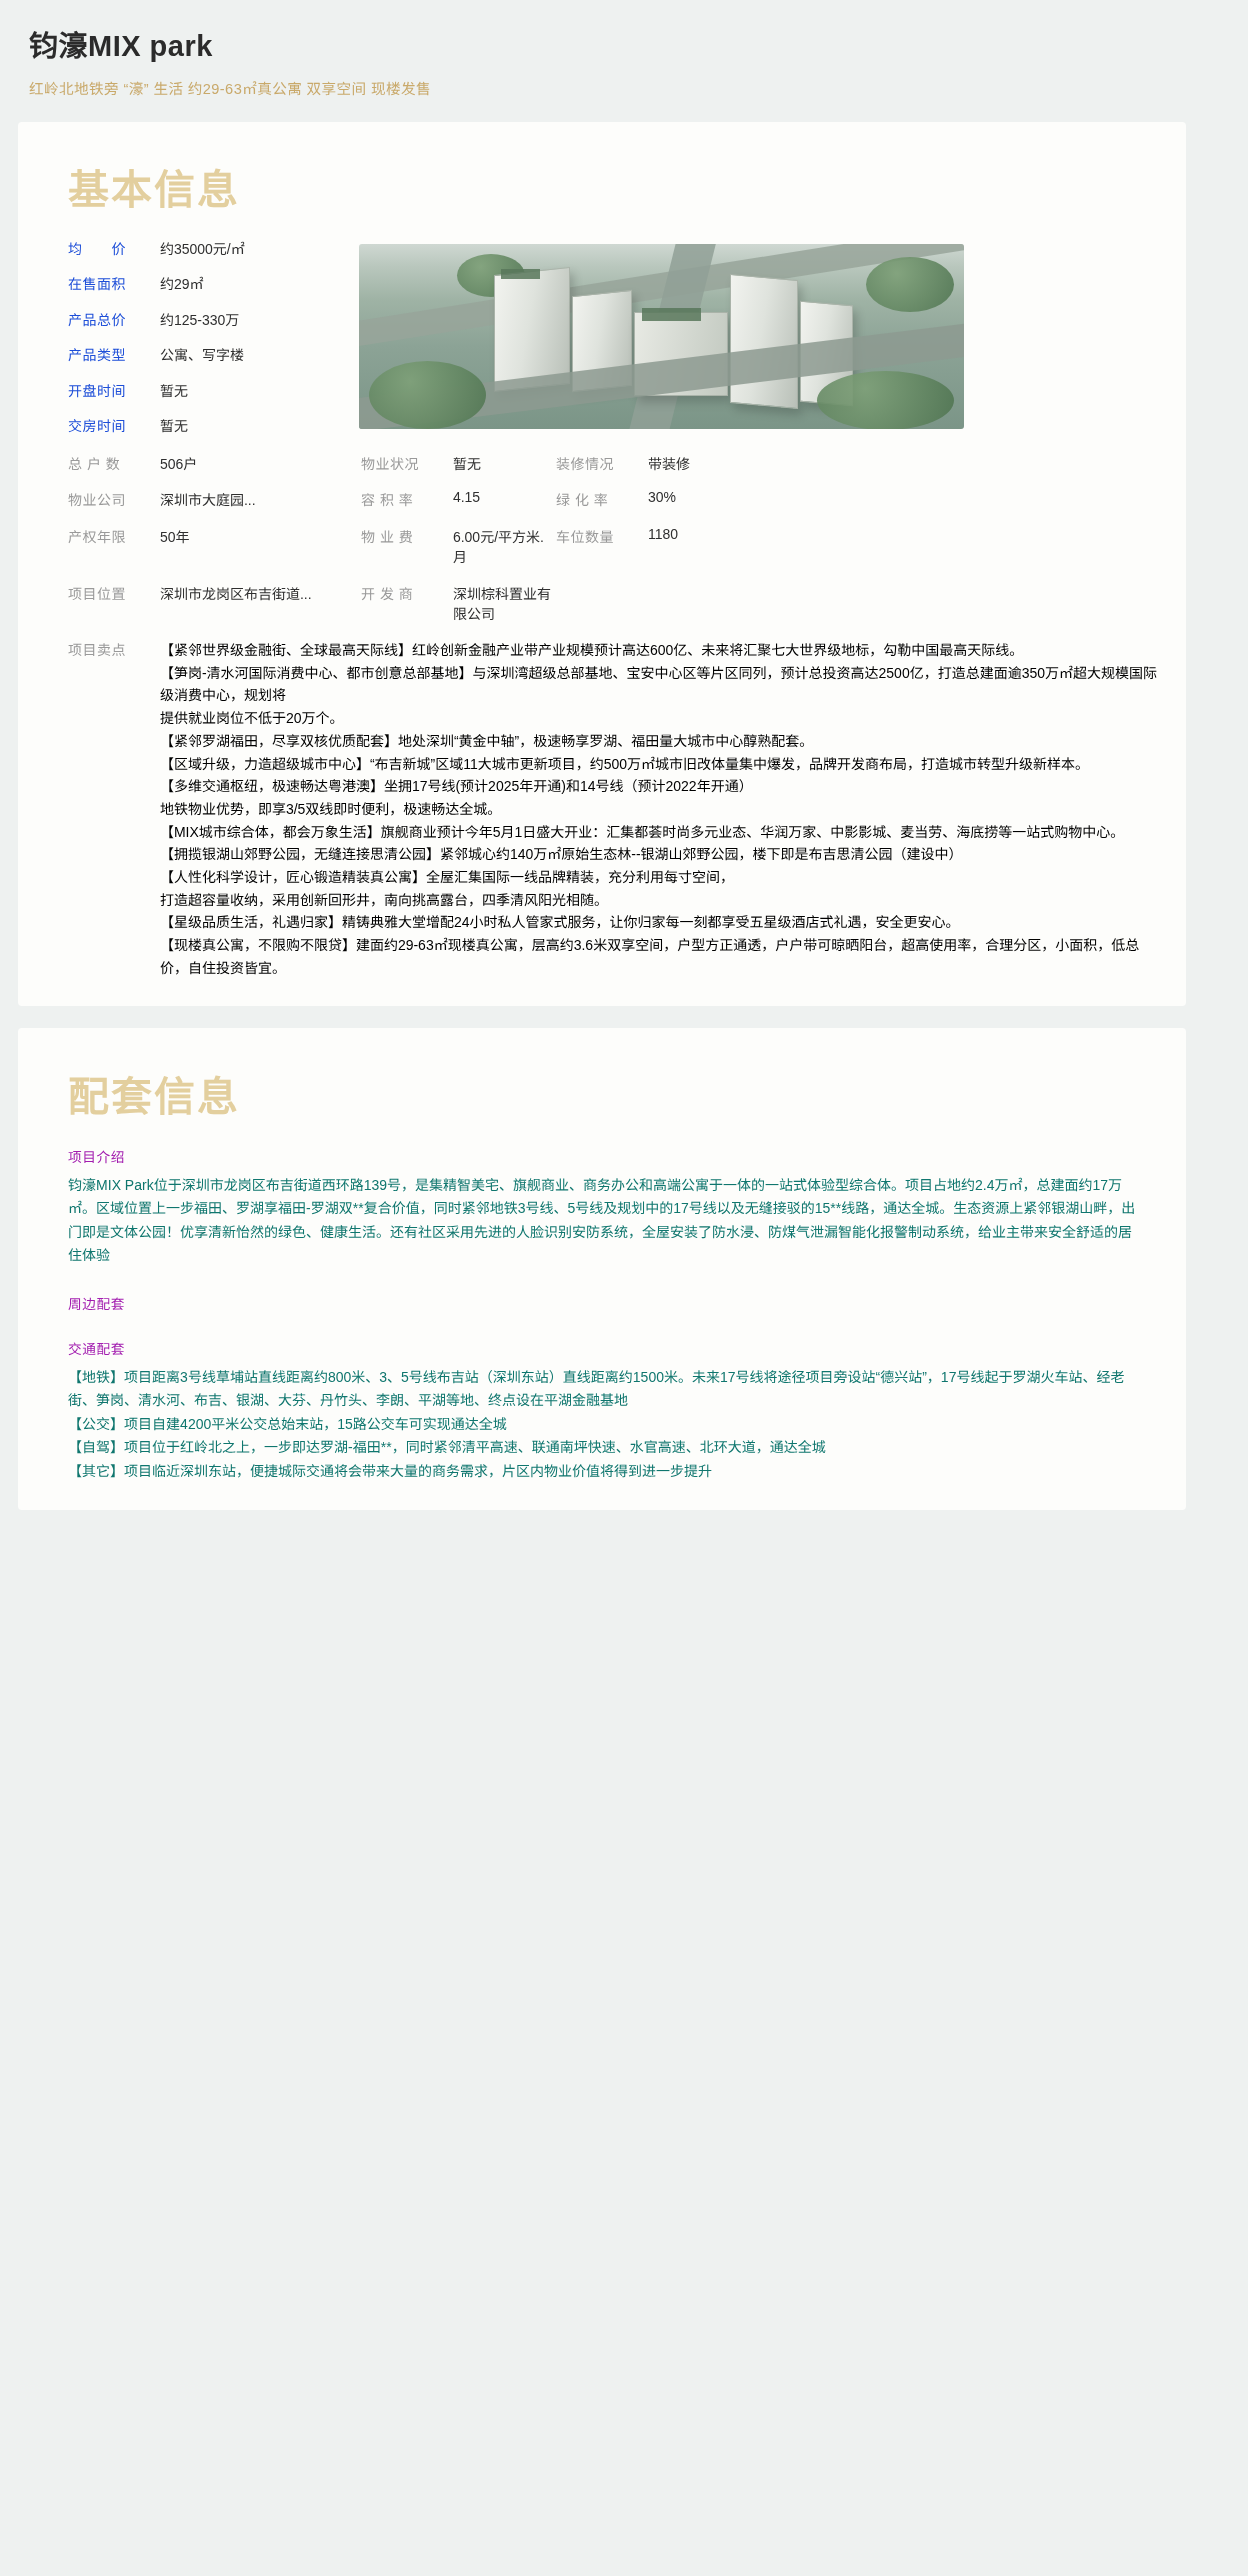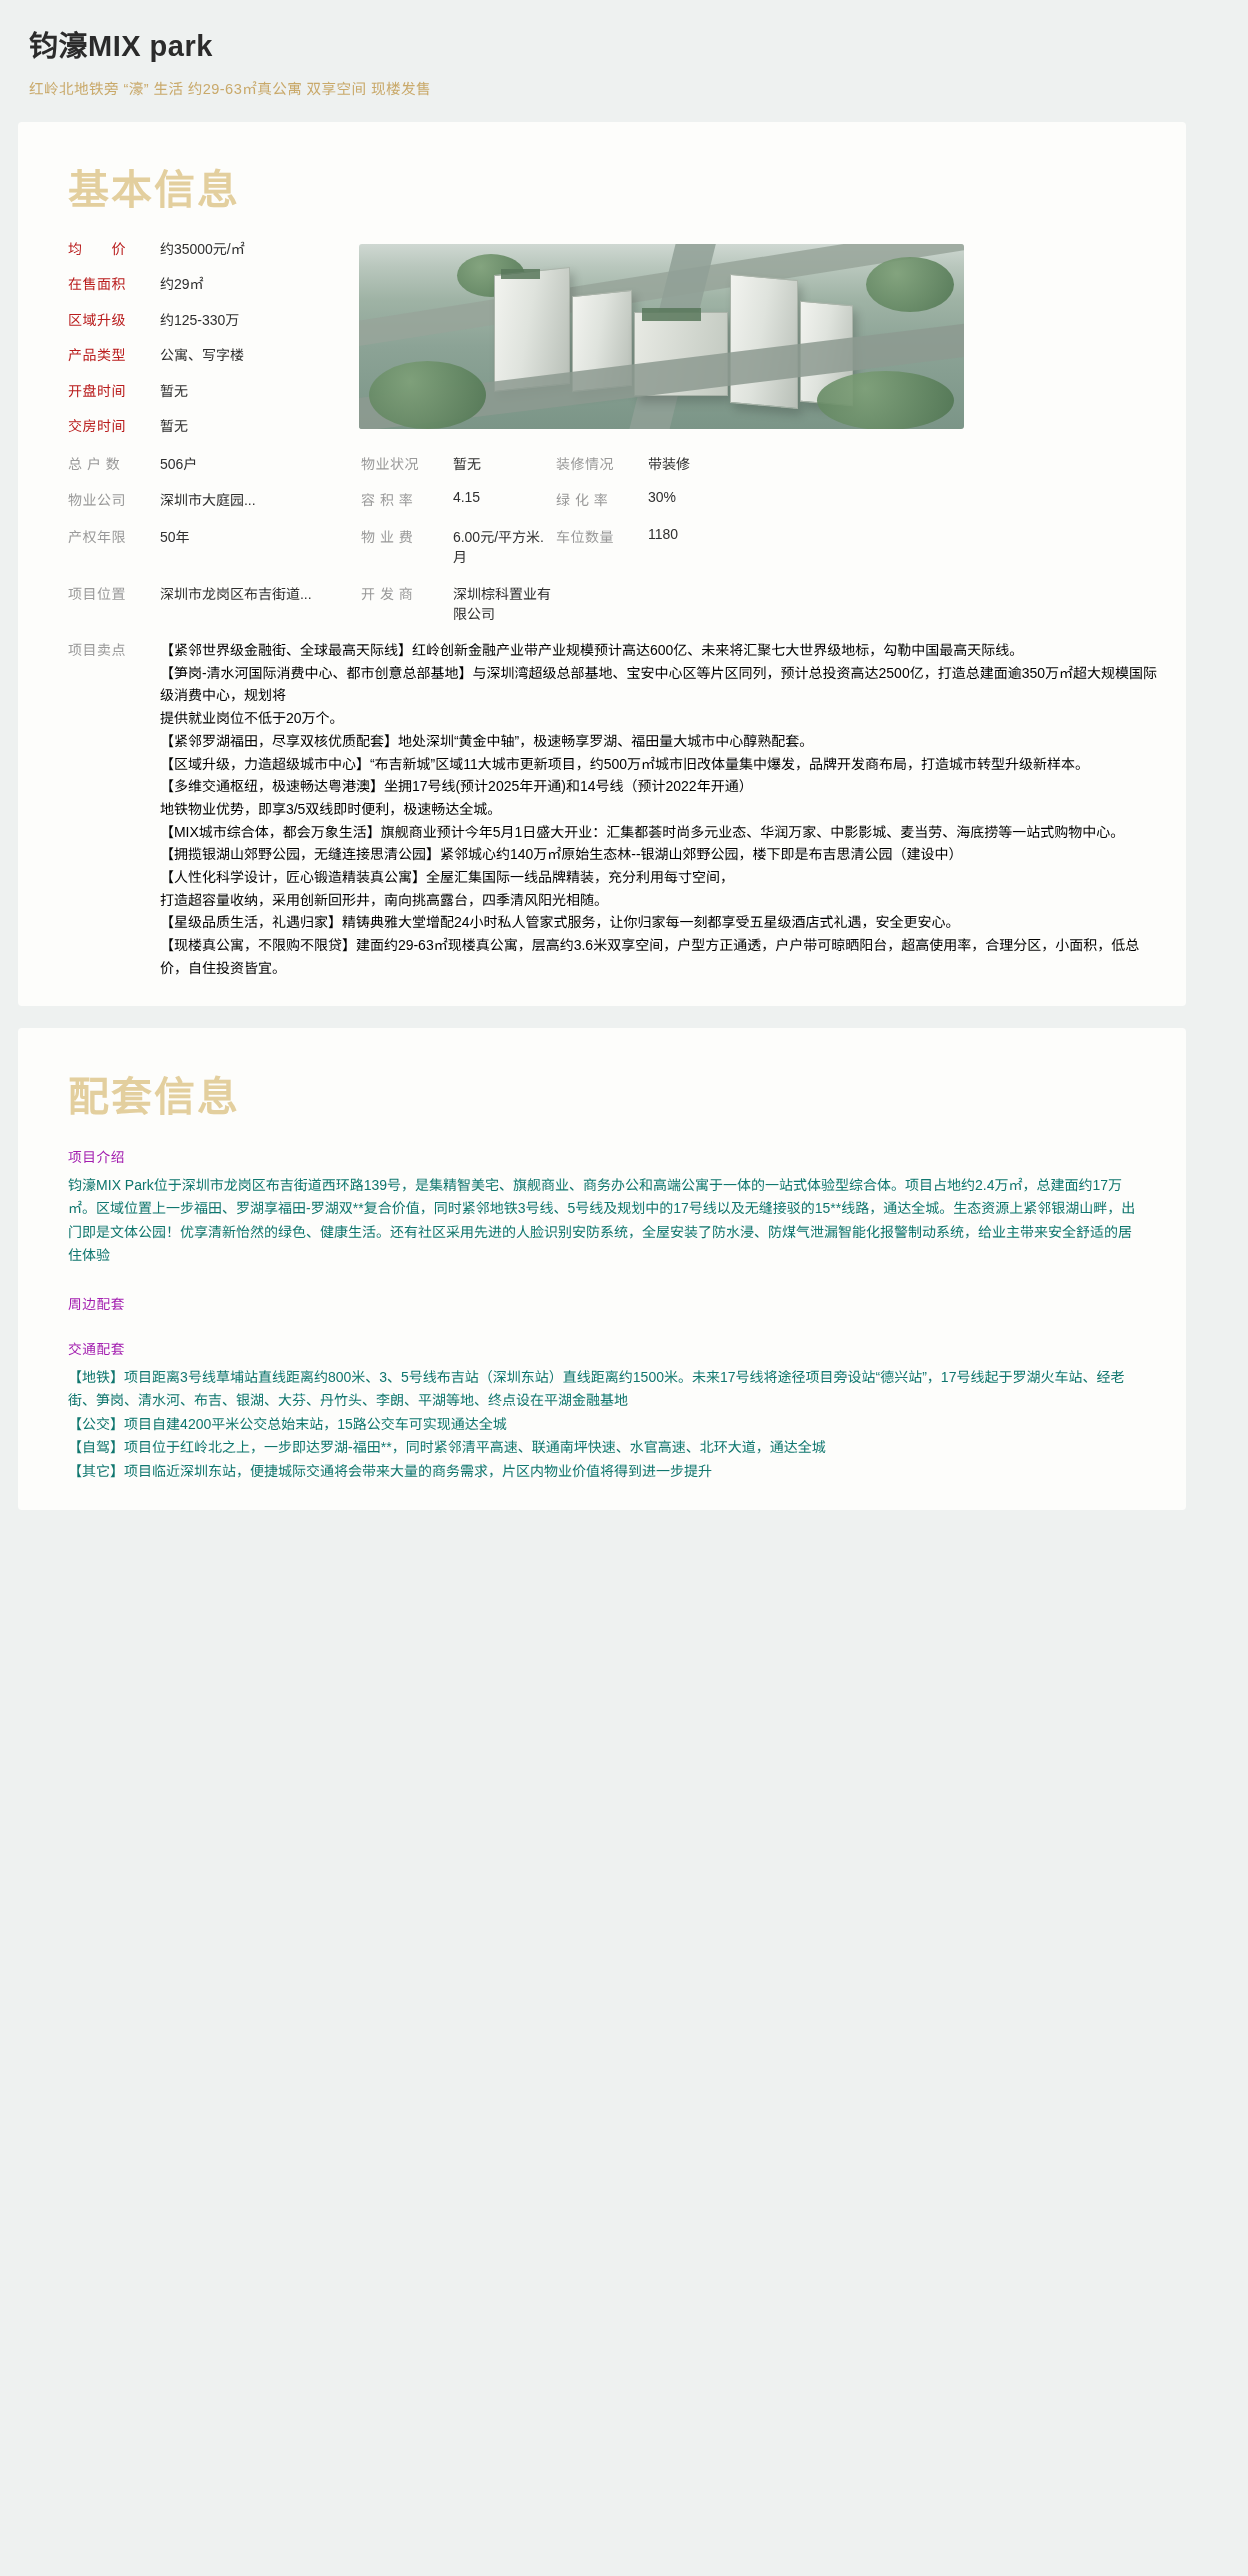--- a/index.html
+++ b/index.html
@@ -62,21 +62,21 @@
     padding-left: 21.5px;
   }
   .kv-row {
     display: flex;
     align-items: flex-start;
     margin-bottom: 16.6px;
     font-size: 14px;
     line-height: 1.35;
   }
   .kv-label {
-    color: #b91c1c;
+    color: #1d4ed8;
     flex: 0 0 82px;
     letter-spacing: 0.5px;
     white-space: nowrap;
   }
   .kv-val {
     color: #2f2f2f;
     padding-left: 9.8px;
   }
 
   .hero-img {
@@ -204,21 +204,21 @@
 
         <div class="kv-row">
           <span class="kv-label">均　　价</span>
           <span class="kv-val">约35000元/㎡</span>
         </div>
         <div class="kv-row">
           <span class="kv-label">在售面积</span>
           <span class="kv-val">约29㎡</span>
         </div>
         <div class="kv-row">
-          <span class="kv-label">区域升级</span>
+          <span class="kv-label">产品总价</span>
           <span class="kv-val">约125-330万</span>
         </div>
         <div class="kv-row">
           <span class="kv-label">产品类型</span>
           <span class="kv-val">公寓、写字楼</span>
         </div>
         <div class="kv-row">
           <span class="kv-label">开盘时间</span>
           <span class="kv-val">暂无</span>
         </div>

